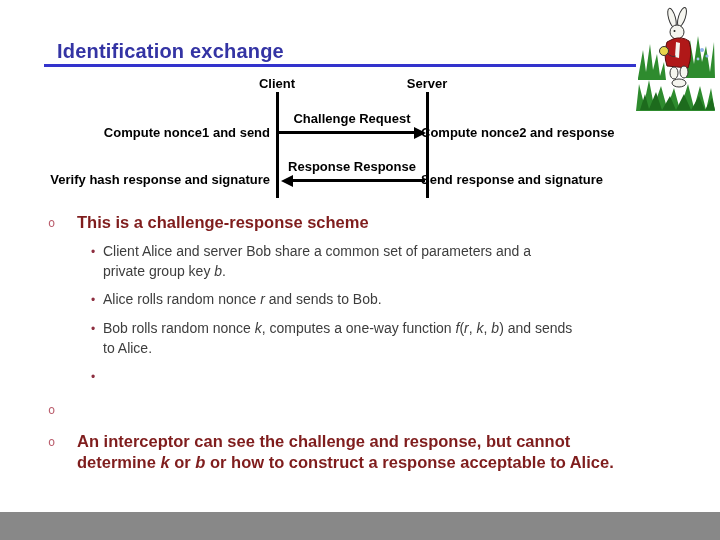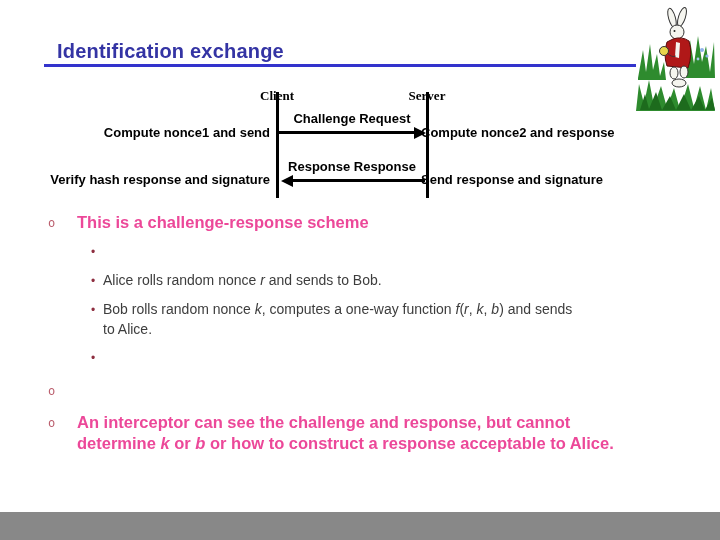--- a/index.html
+++ b/index.html
@@ -20,41 +20,41 @@
   }
 
   
   .rabbit { position:absolute; left:636px; top:6px; width:80px; height:110px; }
 
   
   .dg { position:absolute; font-size:13px; font-weight:700; color:#000; white-space:nowrap; }
   .lifeline { position:absolute; width:3px; height:106px; background:#000; top:92px; }
   .lifeline.client { left:276px; }
   .lifeline.server { left:426px; }
-  .actor { transform:translateX(-50%); top:88px;font-family:Liberation Serif, serif; }
+  .actor { transform:translateX(-50%); top:76px; }
   .arrow-line { position:absolute; height:3px; background:#000; }
   .arrow-head { position:absolute; width:0; height:0; border-top:6px solid transparent; border-bottom:6px solid transparent; }
   .arrow-head.right { border-left:12px solid #000; }
   .arrow-head.left  { border-right:12px solid #000; }
   .msg-label { transform:translateX(-50%); top:111px; }
   .side-label-left  { text-align:right; right:450px; }
   .side-label-right { left:421px;text-align:center; }
 
   
   .bullets { position:absolute; left:0; top:206px; width:720px; }
   .bullet { display:flex; align-items:flex-start; }
   .bullet .text { white-space:pre-wrap; }
   .bullet .it { font-style:italic; }
   .lvl1 { margin:12px 0 0 48px; }
   .lvl1:first-child { margin-top:6px; }
   .lvl1 .marker {
     flex:none; width:29px; color:#bb5f6e; font-size:12px; line-height:18px;
     padding-top:2px; font-family:"DejaVu Sans Mono", monospace; font-weight:400;
   }
-  .lvl1 .text { font-size:16.5px; line-height:21px; font-weight:700; color:#ec4899; }
+  .lvl1 .text { font-size:16.5px; line-height:21px; font-weight:700; color:#7f1d1d; }
   .lvl2 { margin:8px 0 0 91px; }
   .lvl2 .marker { flex:none; width:12px; color:#8e2e40; font-size:12px; line-height:20px; padding-top:1px; }
   .lvl2 .text { font-size:14px; line-height:20px; font-weight:400; color:#3d3d3d; }
 
   
   .footer-date, .footer-page {
     position:absolute; top:524px; font-size:12.5px; color:#1c1c1c;
   }
   .footer-date { left:62px; }
   .footer-page { left:648px;text-align:right; }
@@ -112,20 +112,22 @@
     <div class="dg side-label-right" style="top:172px">Send response and signature</div>
   </div>
 
   <div class="bullets">
       <div class="bullet lvl1">
         <span class="marker">o</span>
         <span class="text"><span>This is a challenge-response scheme</span></span>
       </div>
       <div class="bullet lvl2">
         <span class="marker">•</span>
+        <span class="text"><span>Client Alice and server Bob share a common set of parameters and a
+private group key </span><span class="it">b</span><span>.</span></span>
       </div>
       <div class="bullet lvl2">
         <span class="marker">•</span>
         <span class="text"><span>Alice rolls random nonce </span><span class="it">r</span><span> and sends to Bob.</span></span>
       </div>
       <div class="bullet lvl2">
         <span class="marker">•</span>
         <span class="text"><span>Bob rolls random nonce </span><span class="it">k</span><span>, computes a one-way function </span><span class="it">f</span><span>(</span><span class="it">r</span><span>, </span><span class="it">k</span><span>, </span><span class="it">b</span><span>) and sends
 to Alice.</span></span>
       </div>

